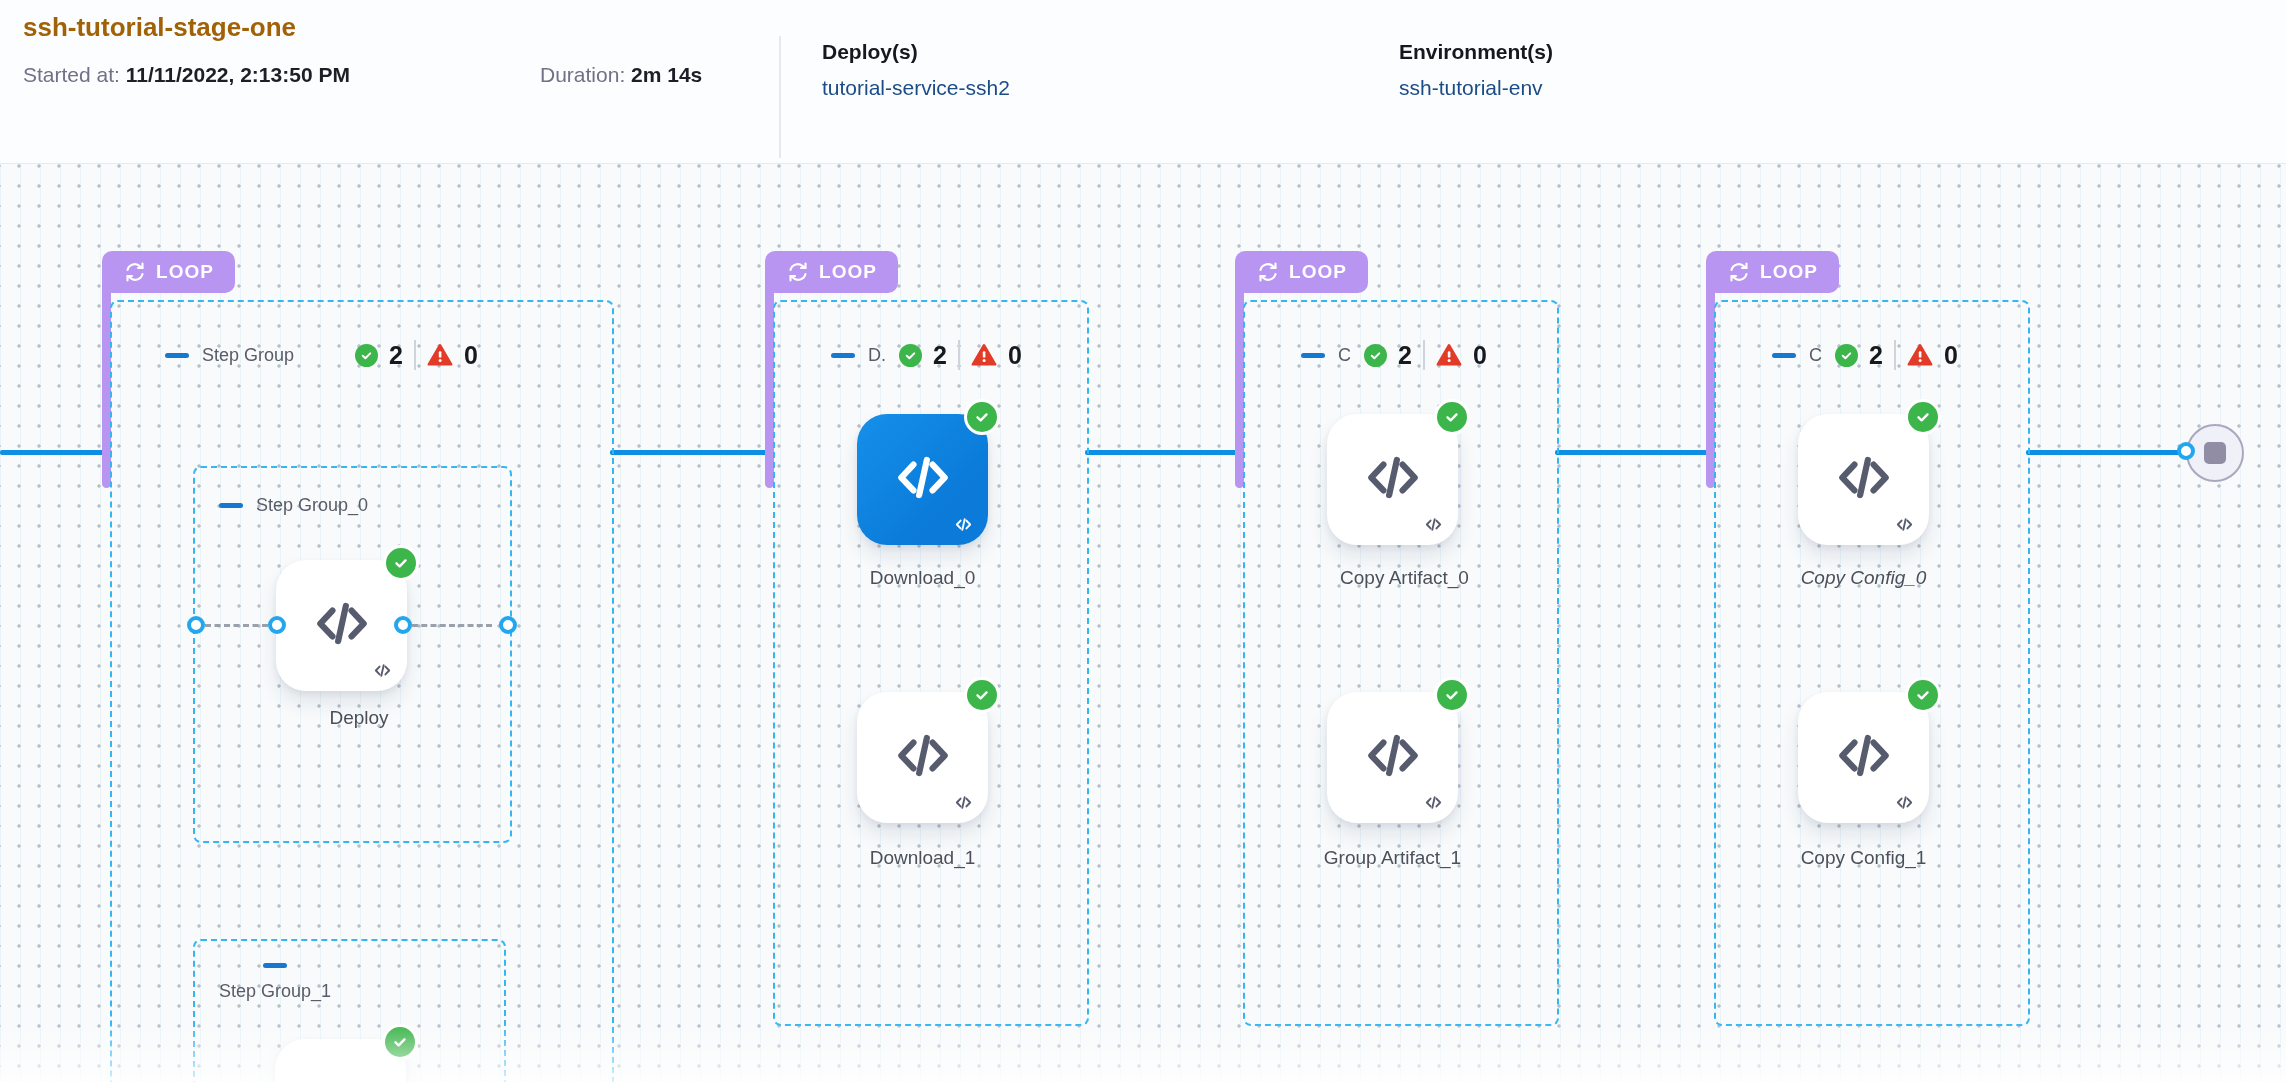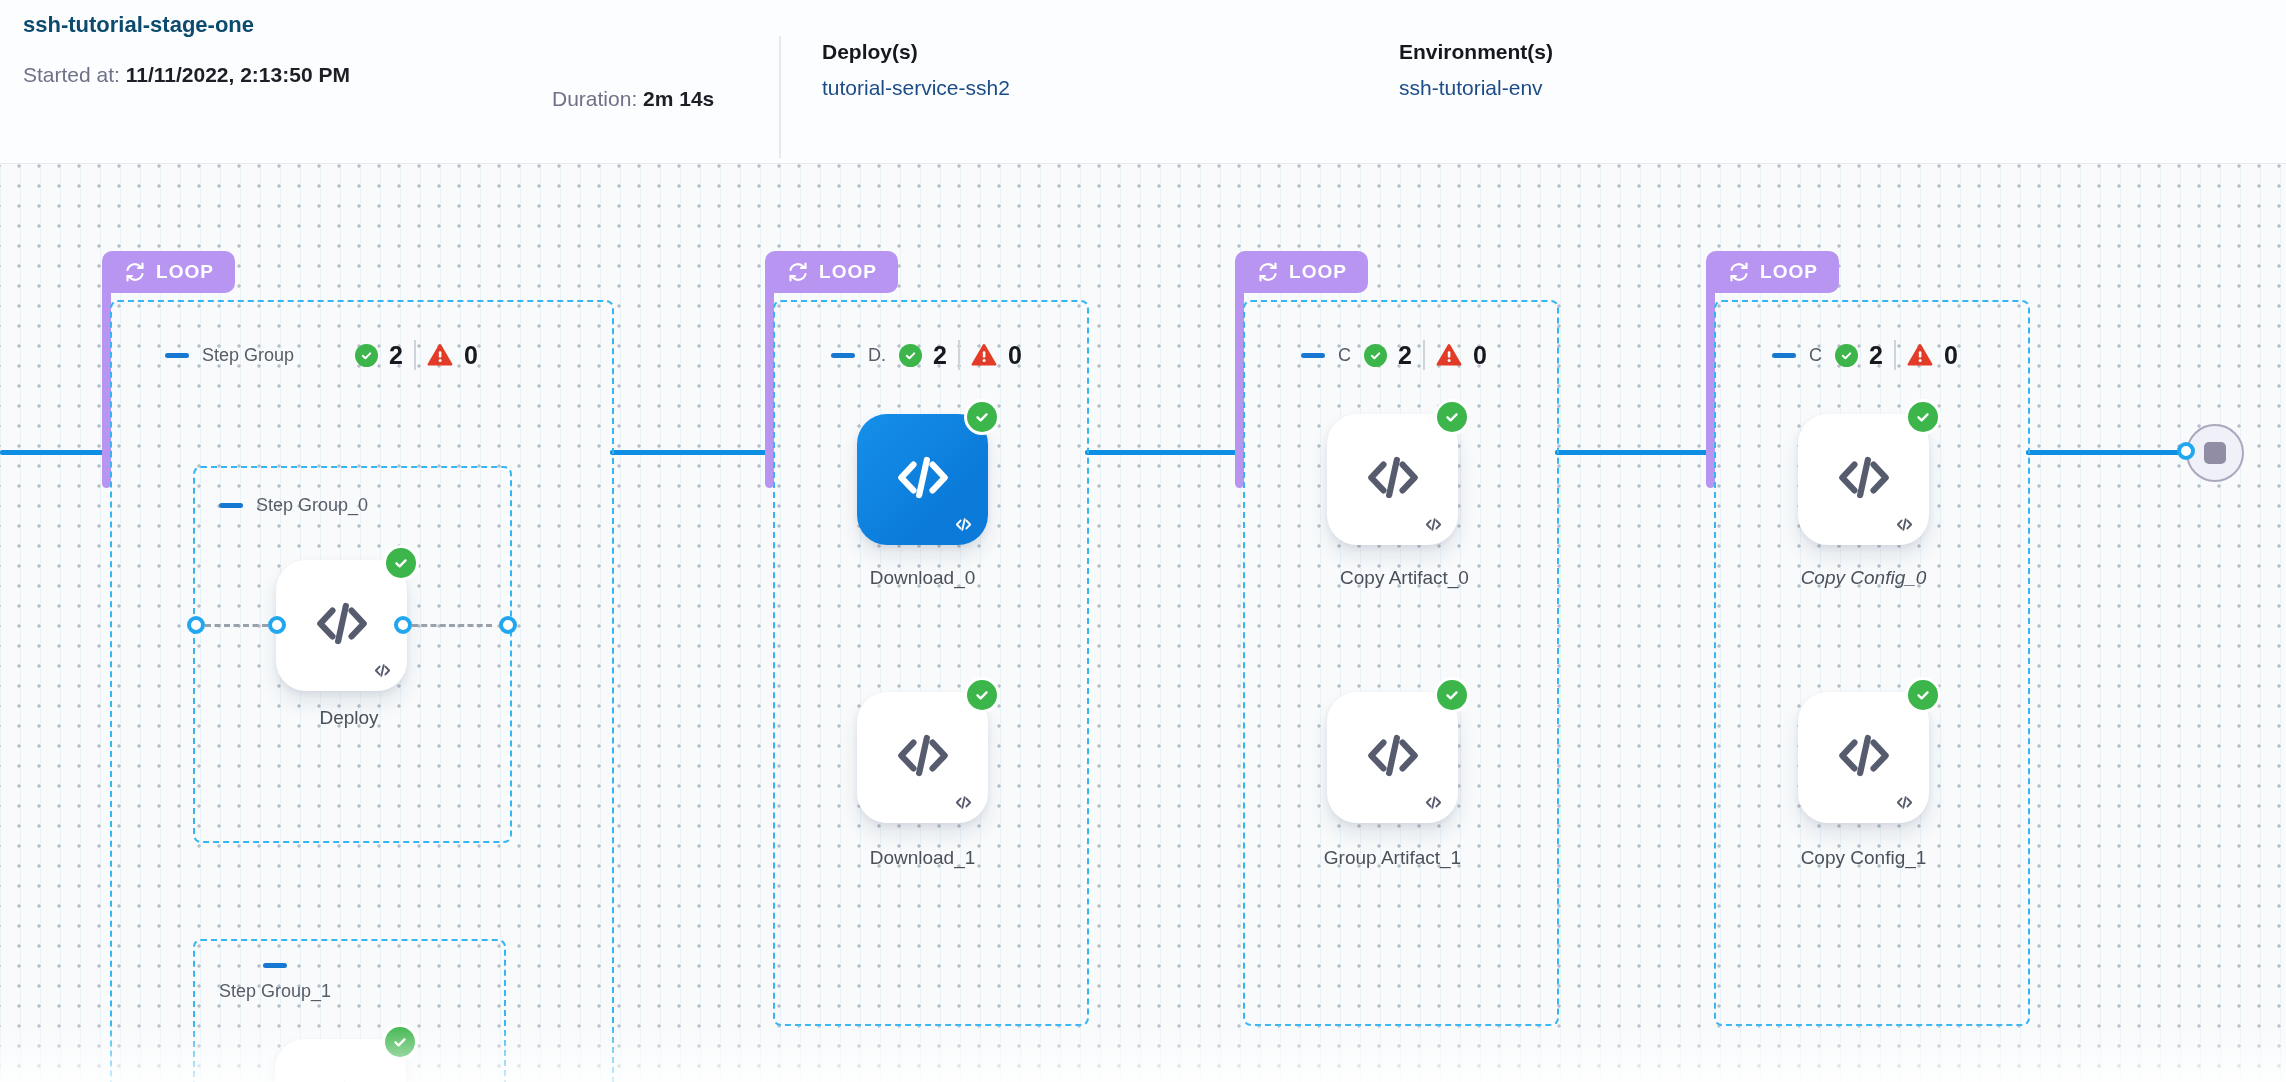--- a/index.html
+++ b/index.html
@@ -7,21 +7,21 @@
     width:2286px;height:1082px;position:relative;overflow:hidden;
     background:#ffffff;
     font-family:"Liberation Sans", sans-serif;
     -webkit-font-smoothing:antialiased;
   }
   
   .hdr{
     position:absolute;left:0;top:0;width:2286px;height:163px;
     background:#fcfdfe;border-bottom:1px solid #e8eaef;z-index:60;
   }
-  .hdr-title{position:absolute;left:23px;top:12px;font-size:22px;font-weight:700;color:#0c4a6e;}
+  .hdr-title{position:absolute;left:23px;top:12px;font-size:26px;font-weight:700;color:#a16207;}
   .meta{position:absolute;top:63px;font-size:21px;color:#6f7187;}
   .meta b{color:#1d1f27;font-weight:700;}
   .hdr-divider{position:absolute;left:779px;top:36px;width:2px;height:122px;background:#e6e8ee;}
   .col-label{position:absolute;top:40px;font-size:21px;font-weight:700;color:#16181f;}
   .col-link{position:absolute;top:76px;font-size:21px;color:#1c4c87;cursor:pointer;}
   
   .canvas{
     position:absolute;left:0;top:163px;width:2286px;height:919px;overflow:hidden;
     background-color:#f8fafb;
     background-image:
@@ -114,21 +114,21 @@
     </symbol>
   </defs>
 </svg>
 
 <div class="hdr">
   <div class="hdr-title">ssh-tutorial-stage-one</div>
   <div class="meta" style="left:23px;">
     <span>Started at:</span>
     <b>11/11/2022, 2:13:50 PM</b>
   </div>
-  <div class="meta" style="left:552px;margin-top:24px;">
+  <div class="meta" style="left:540px;">
     <span>Duration:</span>
     <b>2m 14s</b>
   </div>
   <div class="hdr-divider"></div>
   <div class="col-label" style="left:822px;">Deploy(s)</div>
   <div class="col-link" style="left:822px;">tutorial-service-ssh2</div>
   <div class="col-label" style="left:1399px;">Environment(s)</div>
   <div class="col-link" style="left:1399px;">ssh-tutorial-env</div>
 </div>
 
@@ -208,21 +208,21 @@
           </svg>
         <svg class="mini">
             <use href="#i-code"></use>
           </svg>
         <div class="badge">
             <svg>
               <use href="#i-check"></use>
             </svg>
           </div>
       </div>
-      <div class="node-label" style="left:8px;width:292px;top:239px;">Deploy</div>
+      <div class="node-label" style="left:18px;width:292px;top:239px;">Deploy</div>
     </div>
 
     <div class="gbox" style="left:81px;top:637px;width:309px;height:320px;">
       <div class="ghead" style="left:24px;top:22px;flex-direction:column;">
         <div class="minus"></div>
         <span class="glabel">Step Group_1</span>
       </div>
 
       <div class="card" style="left:80px;top:98px;">
         <svg class="big">

